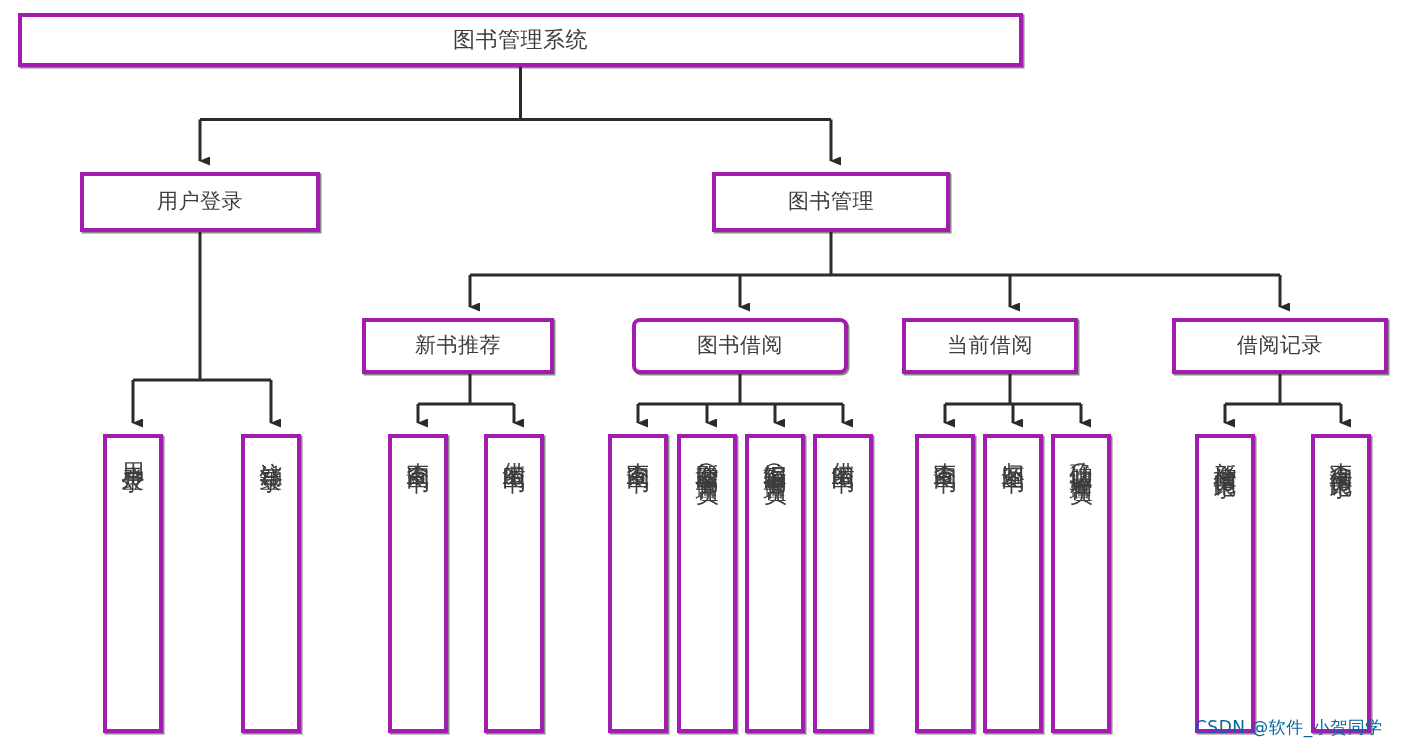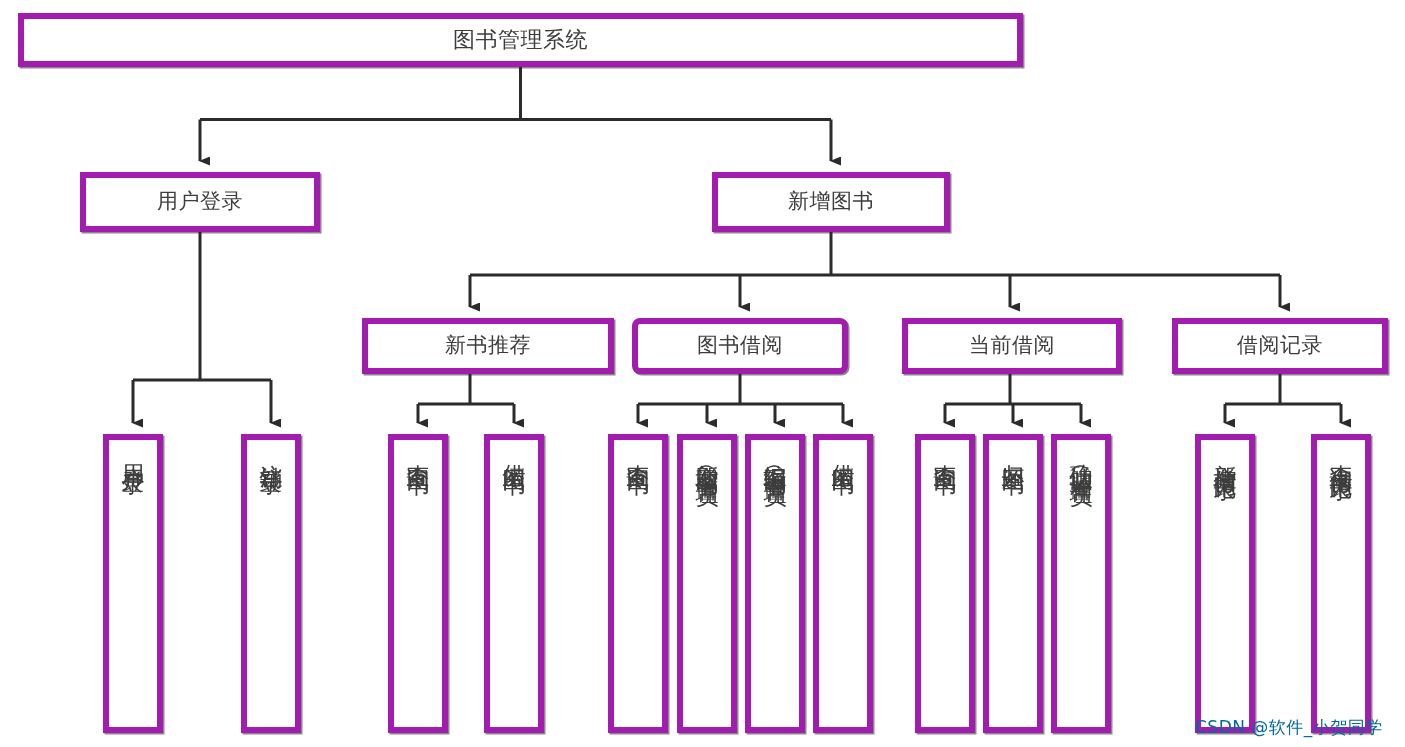--- a/index.html
+++ b/index.html
@@ -22,21 +22,21 @@
     position: absolute;
     left: 0;
     top: 0;
     width: 1405px;
     height: 747px;
     pointer-events: none;
   }
   .node {
     position: absolute;
     box-sizing: border-box;
-    border: 6px solid #a21caf;
+    border: 4px solid #a21caf;
     background: #ffffff;
     display: flex;
     align-items: center;
     justify-content: center;
     color: #3a3a3a;
     box-shadow: 1.5px 1.5px 0 0 rgba(40,40,40,0.55);
   }
   .node .label {
     display: block;
     text-align: center;
@@ -124,30 +124,30 @@
   </svg>
 
   <div class="node h root" style="left: 18px; top: 13px; width: 1005px; height: 54px;">
     <span class="label">图书管理系统</span>
   </div>
 
   <div class="node h" style="left: 80px; top: 172px; width: 240px; height: 60px;">
     <span class="label">用户登录</span>
   </div>
   <div class="node h" style="left: 712px; top: 172px; width: 238px; height: 60px;">
-    <span class="label">新增图书</span>
+    <span class="label">图书管理</span>
   </div>
 
-  <div class="node h" style="left: 362px; top: 318px; width: 252px; height: 56px;">
+  <div class="node h" style="left: 362px; top: 318px; width: 192px; height: 56px;">
     <span class="label">新书推荐</span>
   </div>
   <div class="node h" style="left: 632px; top: 318px; width: 216px; height: 56px; border-radius: 8px;">
     <span class="label">图书借阅</span>
   </div>
-  <div class="node h" style="left: 902px; top: 318px; width: 220px; height: 56px;">
+  <div class="node h" style="left: 902px; top: 318px; width: 176px; height: 56px;">
     <span class="label">当前借阅</span>
   </div>
   <div class="node h" style="left: 1172px; top: 318px; width: 216px; height: 56px;">
     <span class="label">借阅记录</span>
   </div>
 
   <div class="node v" style="left: 103px; top: 434px; width: 60px; height: 299px;">
     <span class="label">用户登录</span>
   </div>
   <div class="node v" style="left: 241px; top: 434px; width: 60px; height: 299px;">

